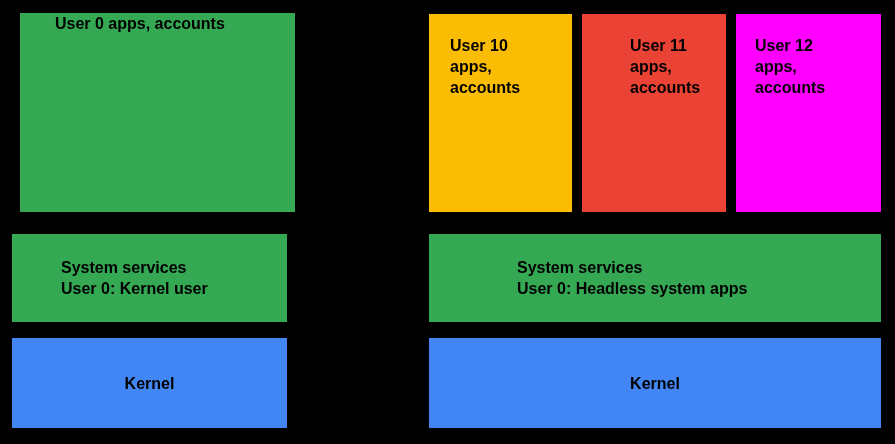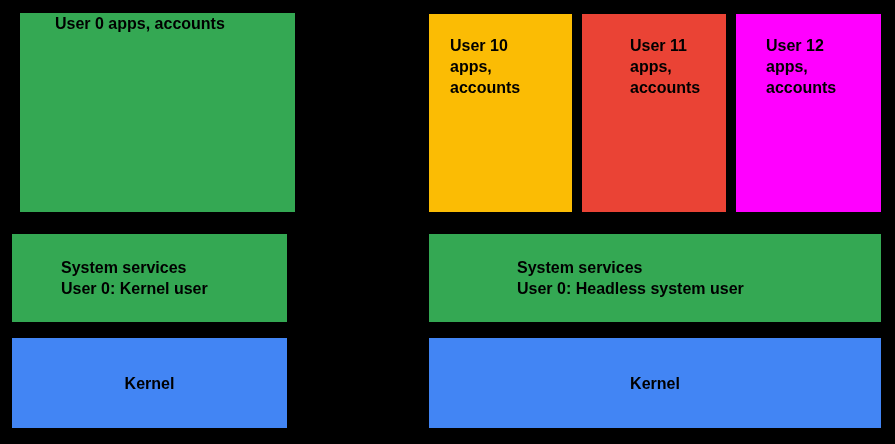--- a/index.html
+++ b/index.html
@@ -38,21 +38,21 @@
     left: 12px; top: 338px; width: 275px; height: 90px;
     display: flex; align-items: center; justify-content: center;
   }
   
   .r-user {
     top: 14px; height: 198px;
     padding: 21px 8px 0 21px;
   }
   .r-user-0 { left: 429px; width: 143px; }
   .r-user-1 { left: 582px; width: 144px; }
-  .r-user-2 { left: 736px; width: 145px; padding-left: 30px; }
+  .r-user-2 { left: 736px; width: 145px; padding-left: 19px; }
   .r-services {
     left: 429px; top: 234px; width: 452px; height: 88px;
     display: flex; flex-direction: column; justify-content: center;
     padding-left: 88px;
   }
   .r-kernel {
     left: 429px; top: 338px; width: 452px; height: 90px;
     display: flex; align-items: center; justify-content: center;
   }
   .line { white-space: nowrap; }
@@ -88,20 +88,20 @@
   </div>
 
   <div class="box r-user r-user-2" style="background: rgb(255, 0, 255);">
     <div class="line">User 12</div>
     <div class="line">apps,</div>
     <div class="line">accounts</div>
   </div>
 
   <div class="box r-services" style="background: rgb(52, 168, 83);">
     <div class="line">System services</div>
-    <div class="line">User 0: Headless system user</div>
+    <div class="line">User 0: Headless system apps</div>
   </div>
 
   <div class="box r-kernel" style="background: rgb(66, 133, 244);">
     <div class="line">Kernel</div>
   </div>
 
 </div>
 
 </body></html>

